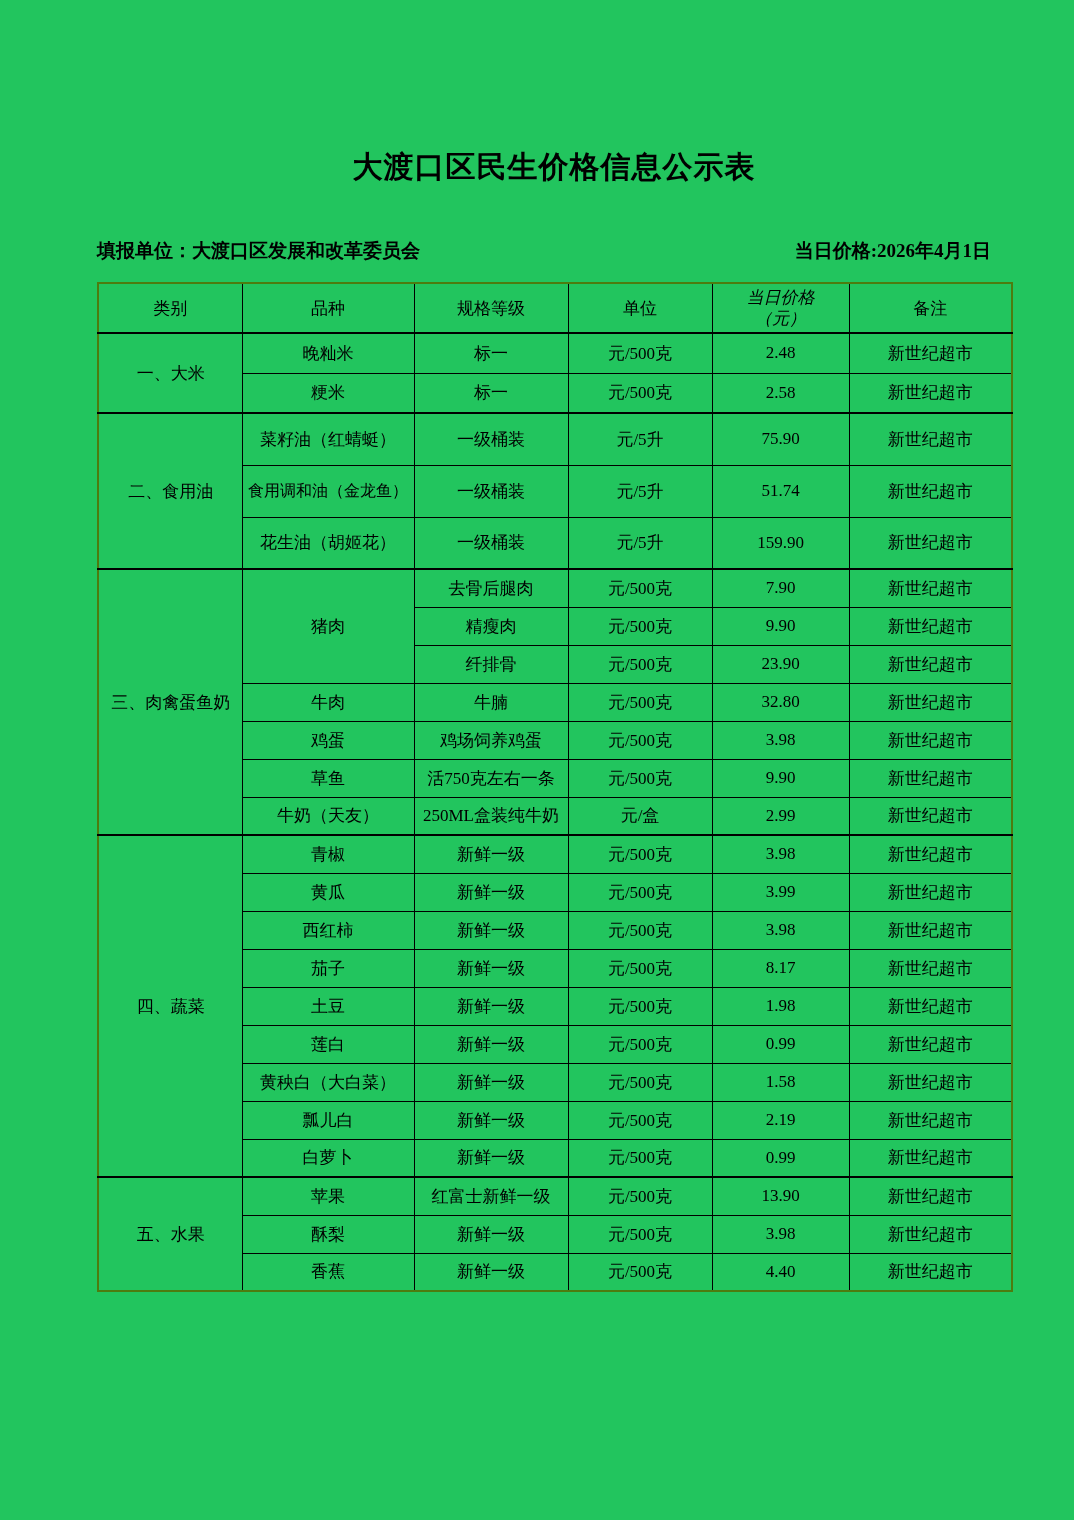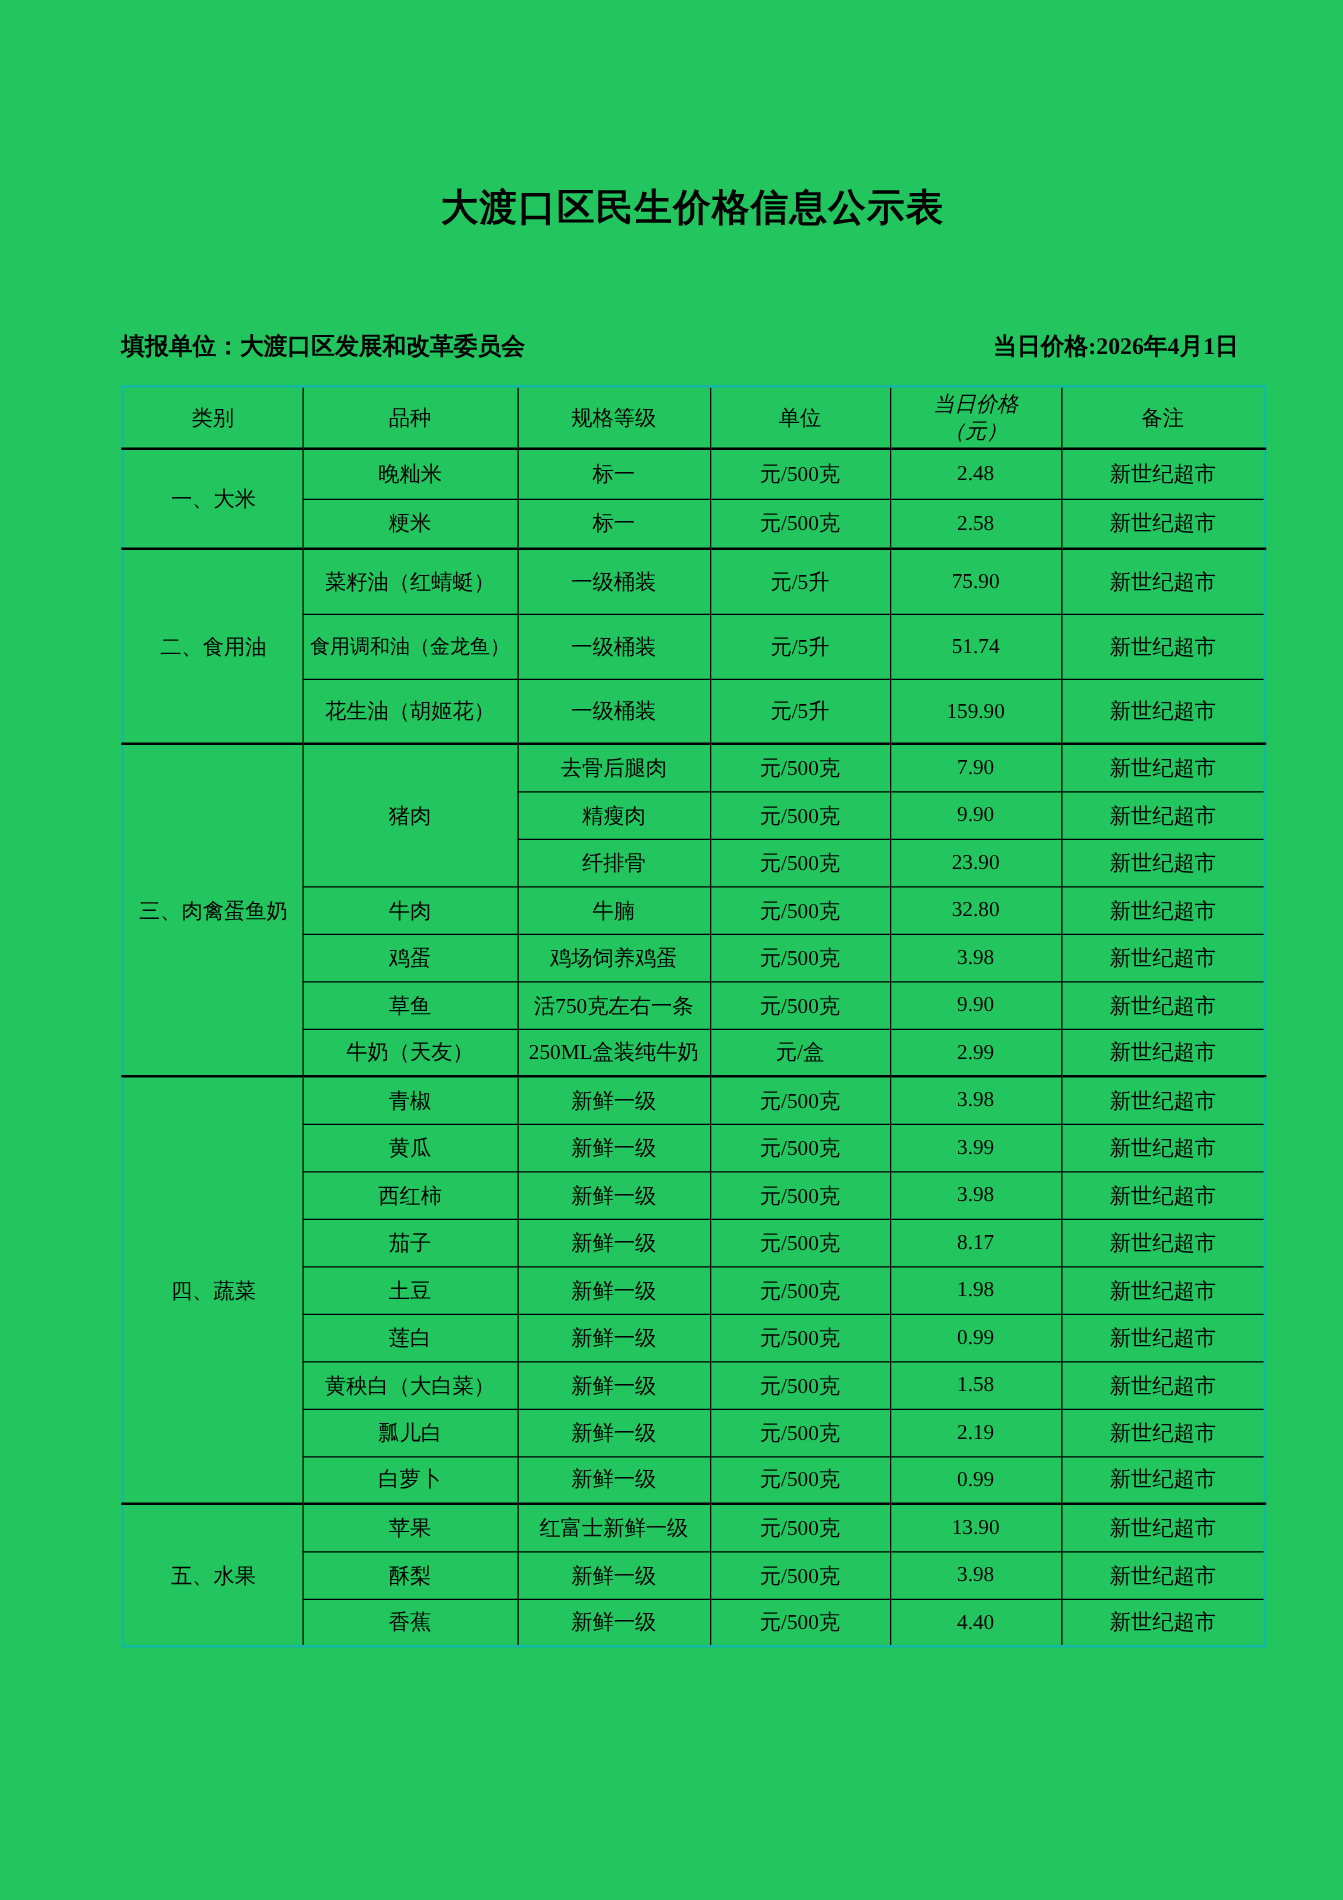--- a/index.html
+++ b/index.html
@@ -8,26 +8,26 @@
     font-family:"Liberation Serif","DejaVu Serif",serif;color:#000;
     box-sizing:border-box;overflow:hidden;
   }
   .content{width:914px;margin-left:97px;padding-top:146px;}
   .title{
     margin:0;text-align:center;font-size:30px;font-weight:bold;
     letter-spacing:1px;line-height:1.4;
   }
   .info-line{
     display:flex;justify-content:space-between;align-items:center;
-    margin-top:76px;margin-bottom:18px;font-size:19px;font-weight:bold;
+    margin-top:50px;margin-bottom:18px;font-size:19px;font-weight:bold;
   }
   .info-right{padding-right:20px;}
   table.price-table{
     border-collapse:collapse;table-layout:fixed;width:914px;
-    border:2px solid #14b8a6;font-size:17px;
+    border:2px solid #4d7c0f;font-size:17px;
   }
   .price-table th,.price-table td{
     border:1px solid #000;text-align:center;vertical-align:middle;
     padding:0 5px;box-sizing:border-box;white-space:nowrap;overflow:hidden;
     font-weight:normal;
   }
   .price-table thead tr{height:50px;}
   .price-table thead th{border-bottom:2px solid #000;}
   .price-table th.two-line{white-space:pre-line;line-height:1.25;font-style:italic;}
   .price-table tbody tr{height:38px;}

